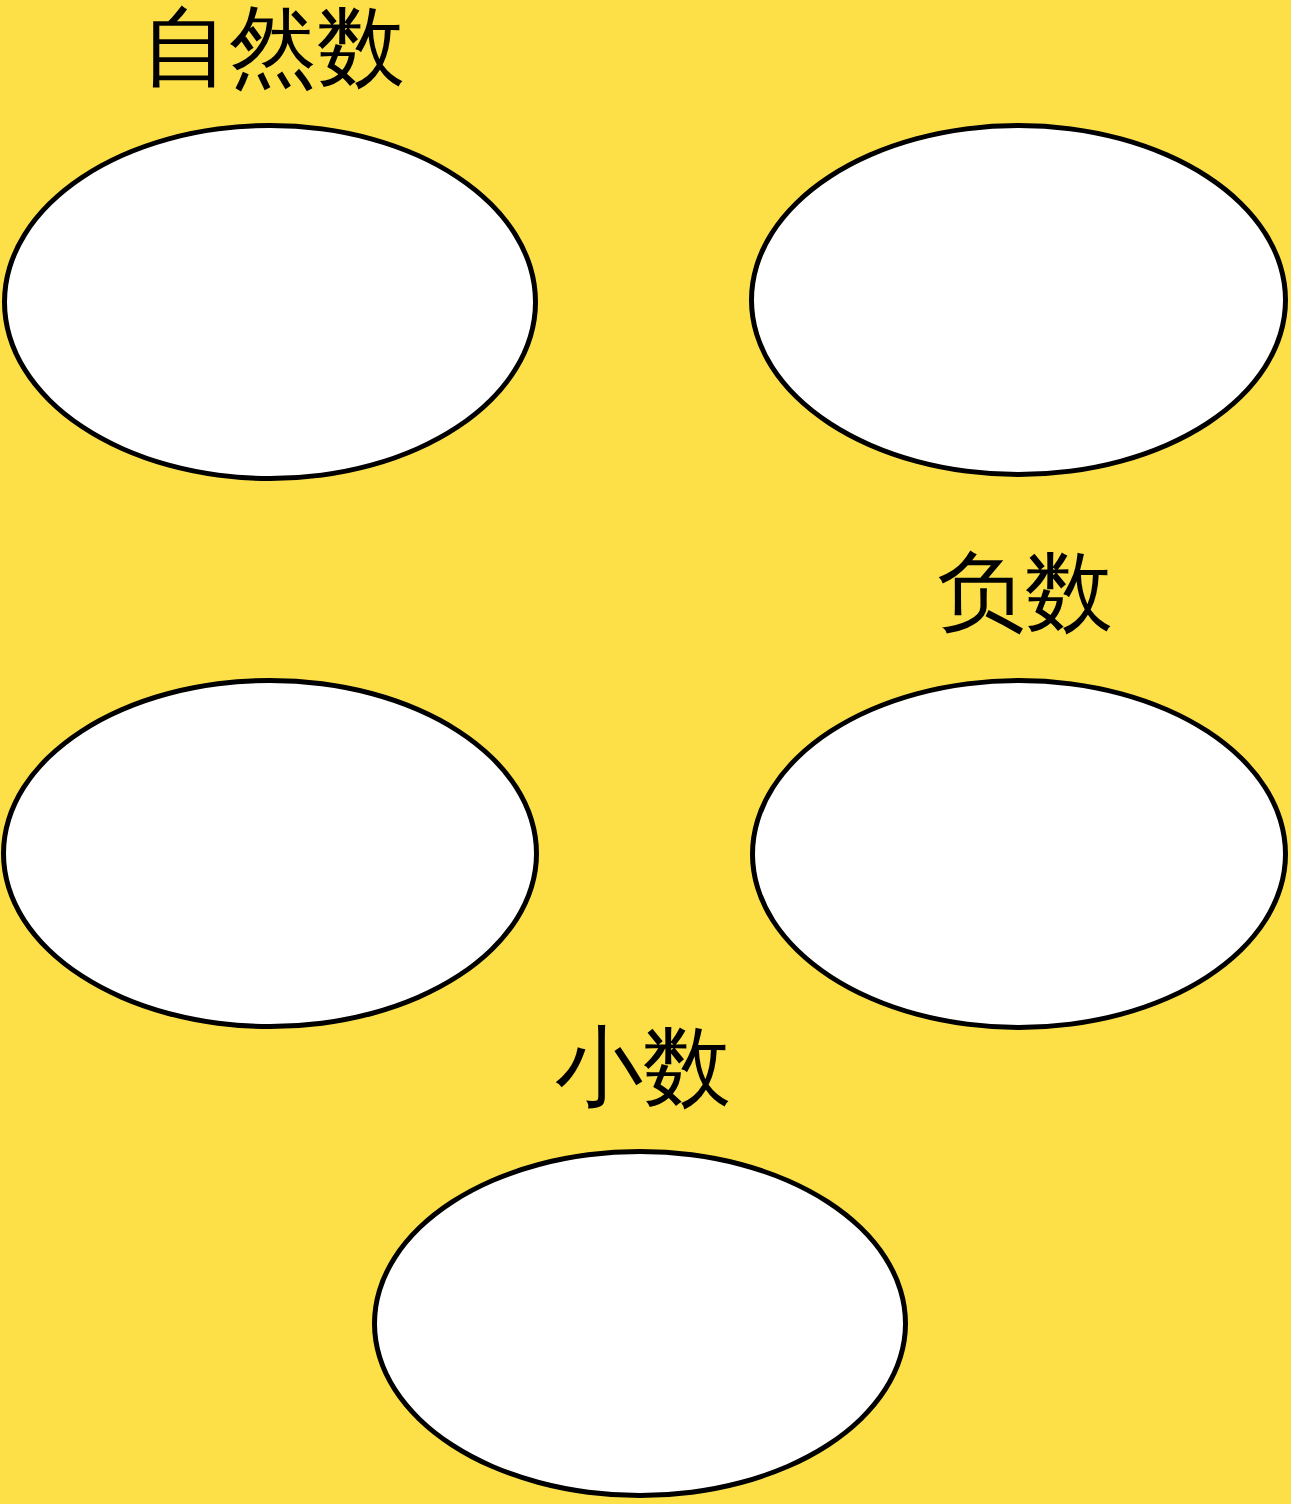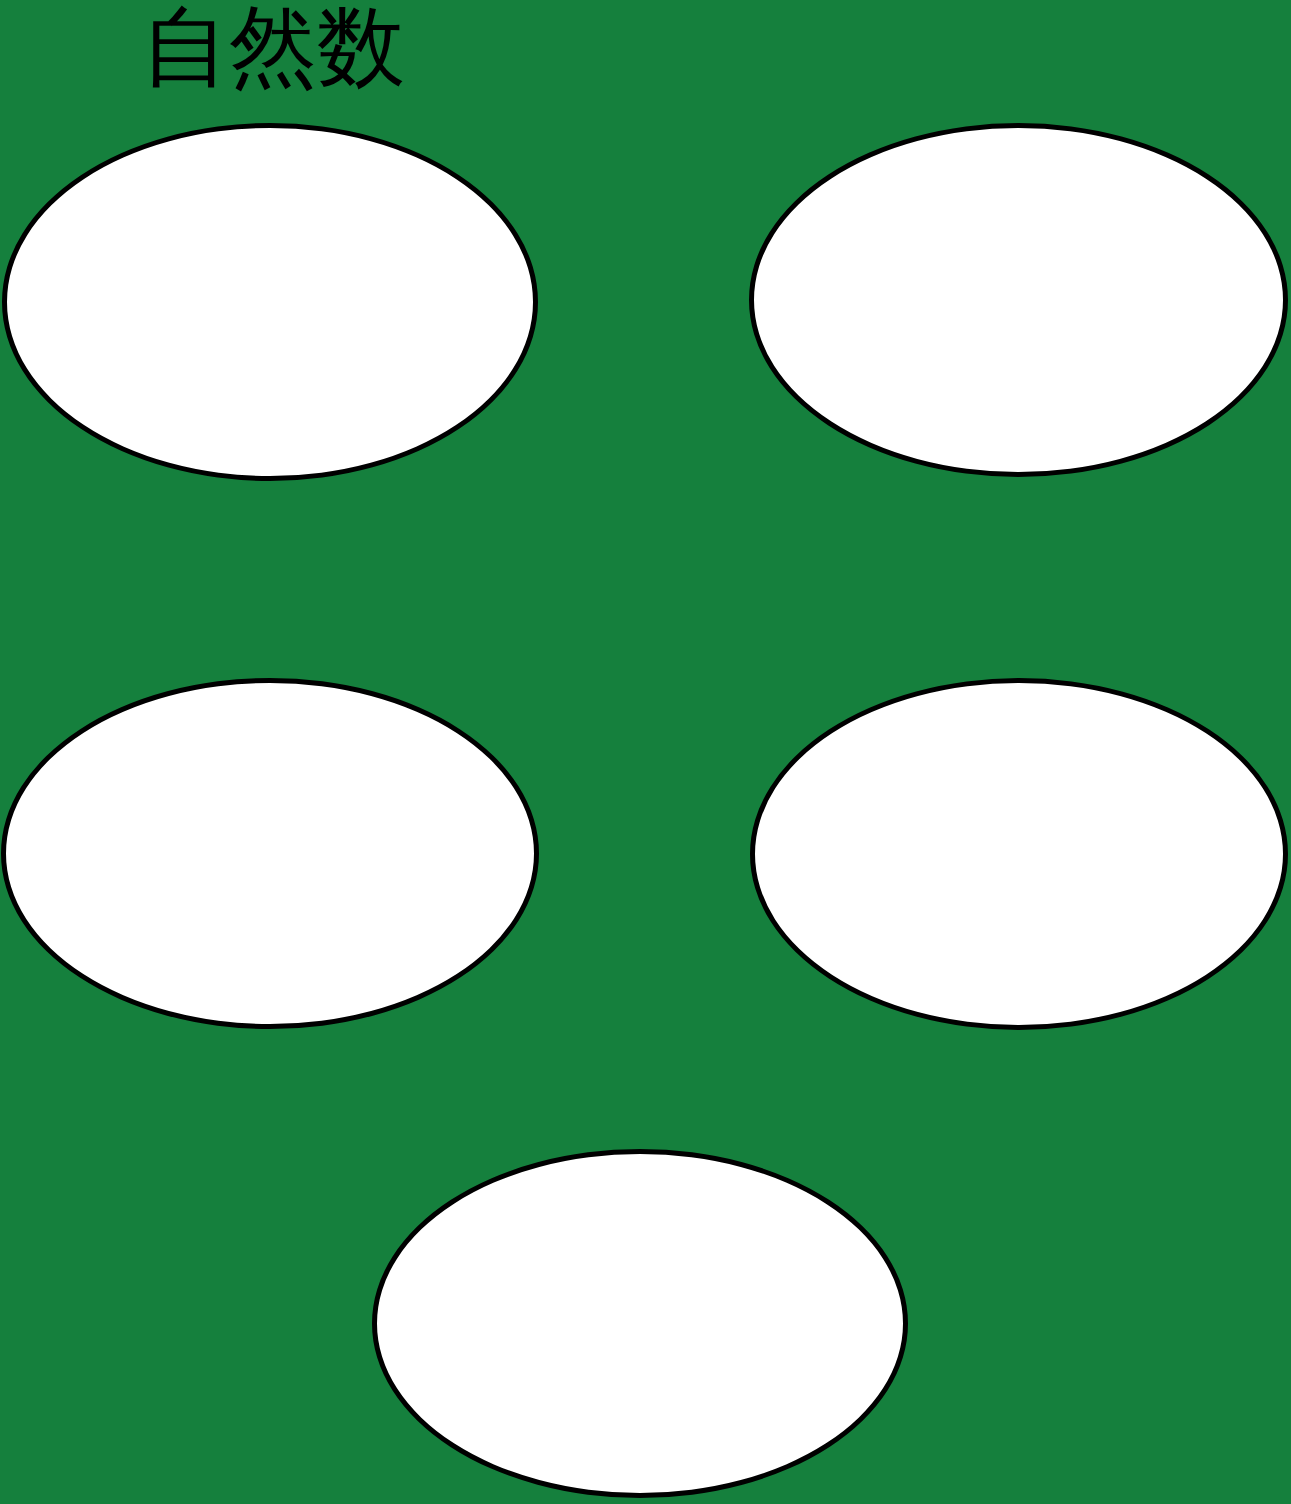--- a/index.html
+++ b/index.html
@@ -4,21 +4,21 @@
 <style>
   html, body {
     margin: 0;
     padding: 0;
     background: #ffffff;
   }
   .canvas {
     position: relative;
     width: 1291px;
     height: 1504px;
-    background: #15803d;
+    background: #fde047;
     overflow: hidden;
     font-family: "Liberation Serif", "DejaVu Serif", serif;
   }
   .group-label {
     position: absolute;
     transform: translateX(-50%);
     font-size: 88px;
     line-height: 1.1;
     color: #000000;
     white-space: nowrap;
@@ -51,17 +51,19 @@
 
 <div class="canvas">
 
   <div class="group-label label-natural">自然数</div>
   <div class="oval oval-natural"></div>
 
   <div class="oval oval-fraction"></div>
 
   <div class="oval oval-percent"></div>
 
+  <div class="group-label label-negative">负数</div>
   <div class="oval oval-negative"></div>
 
+  <div class="group-label label-decimal">小数</div>
   <div class="oval oval-decimal"></div>
 
 </div>
 
 </body></html>

